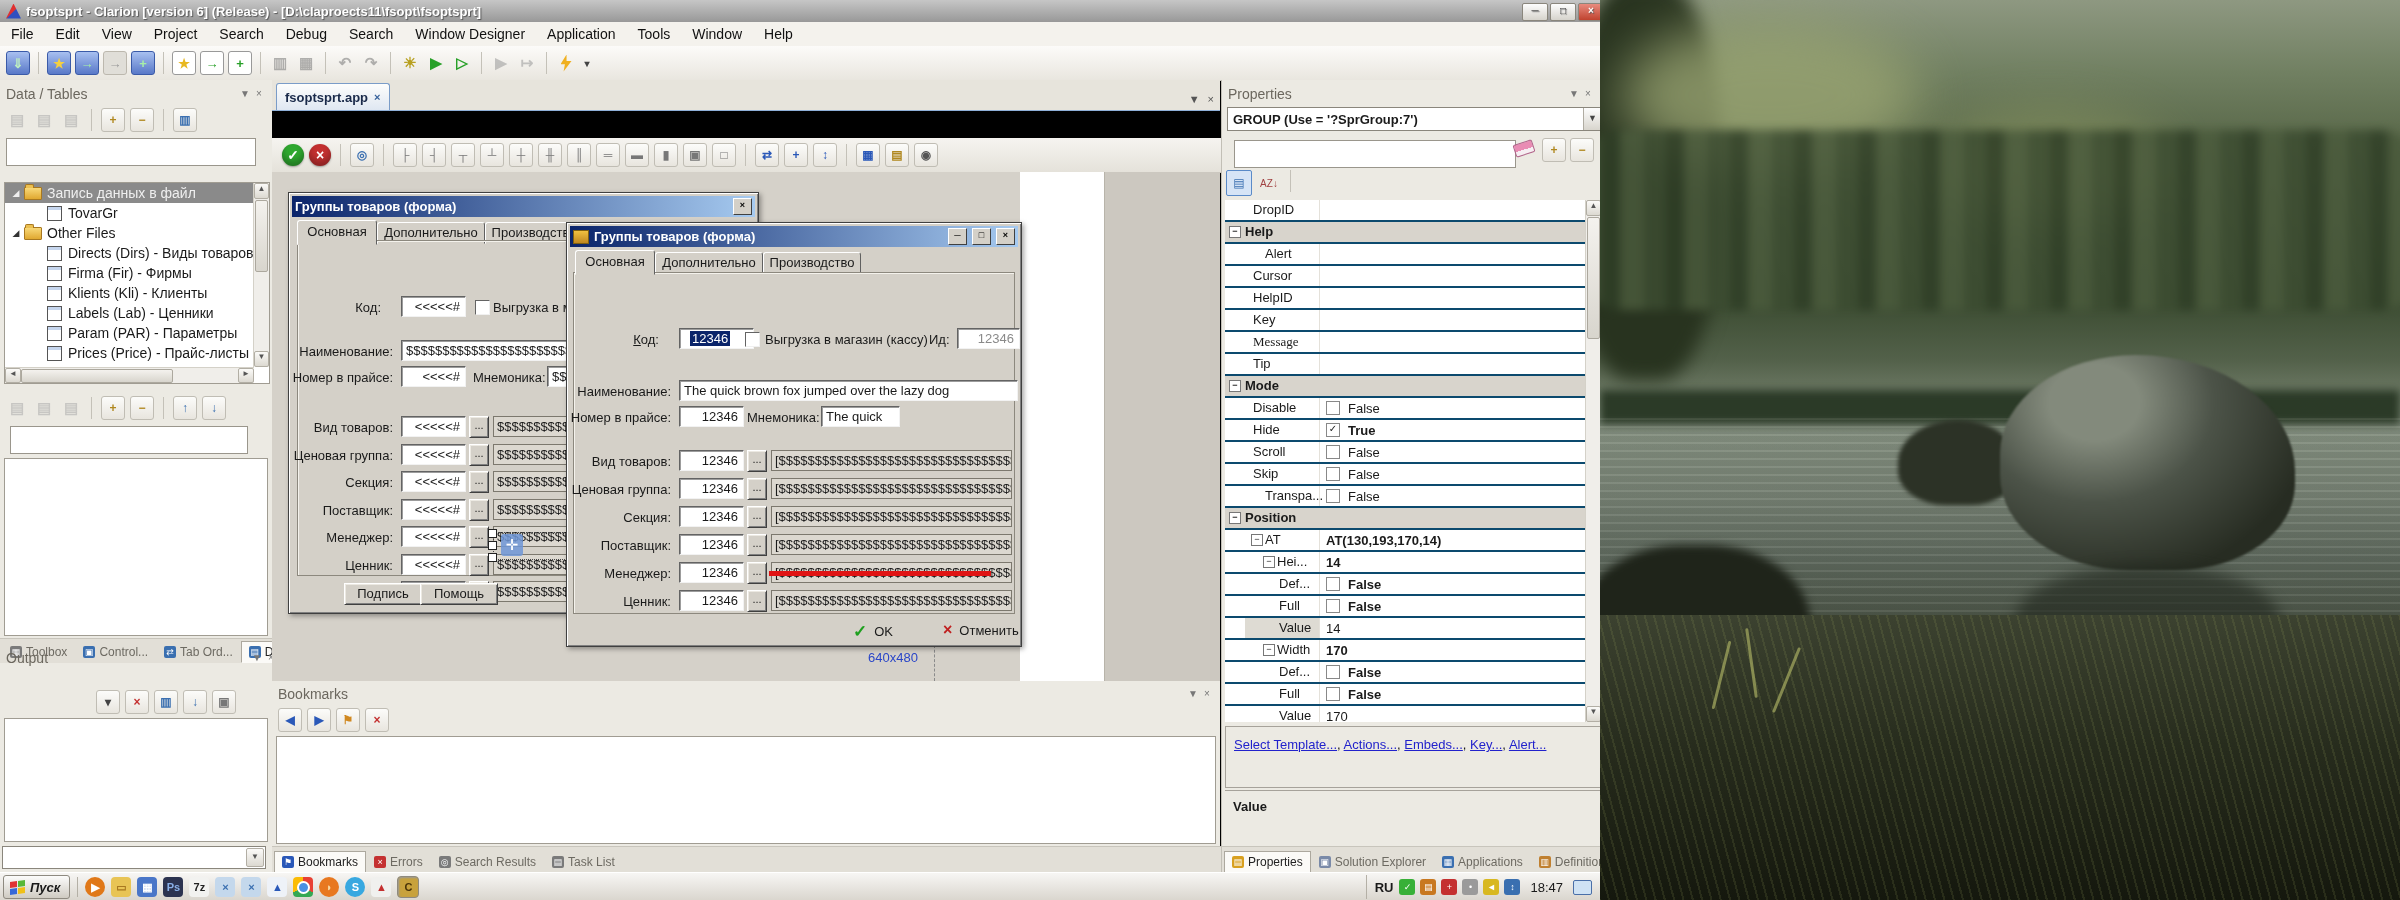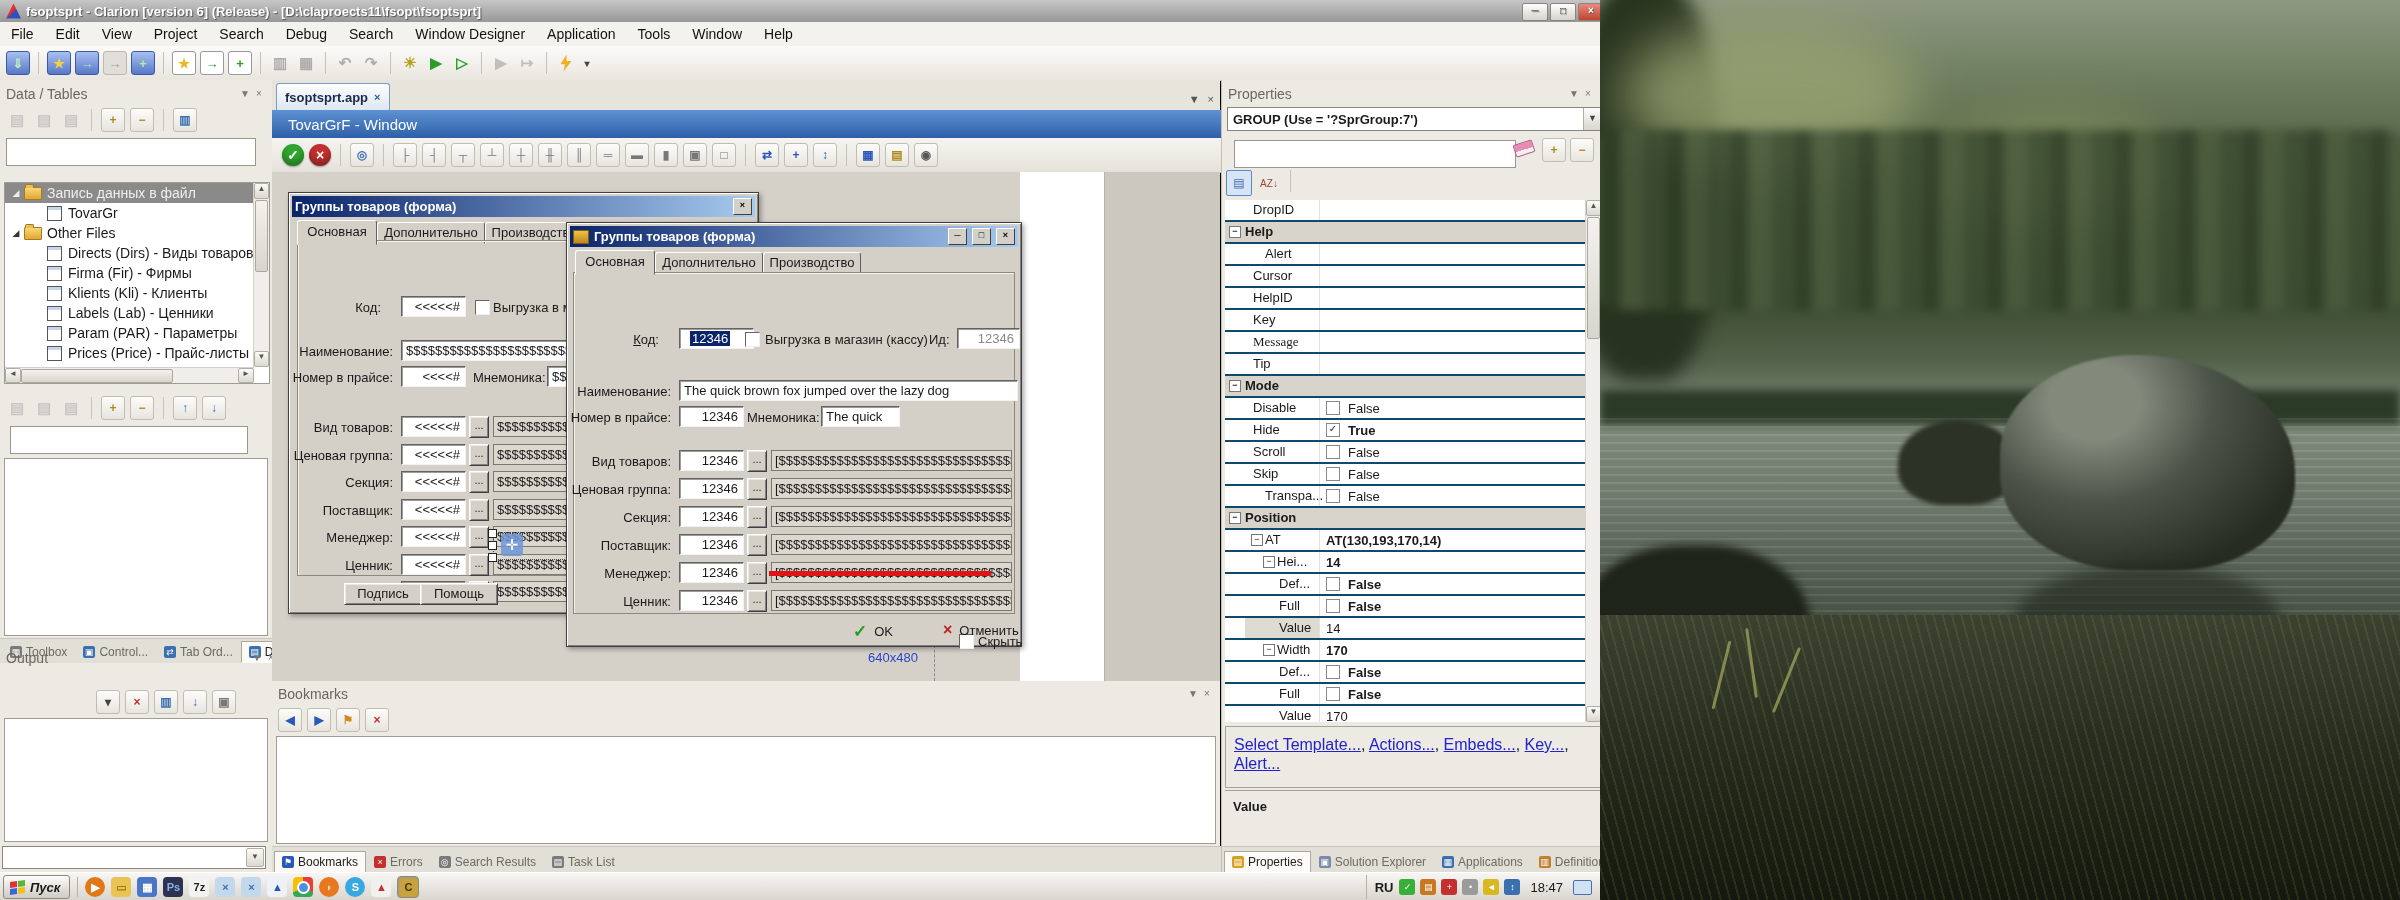--- a/index.html
+++ b/index.html
@@ -122,21 +122,21 @@
   .prow .gut{position:absolute;left:0;top:0;width:20px;height:20px;background:#fff;}
   .prow.cat{background:#d8d4cc;font-weight:bold;}
   .prow.cat .gut{background:#d8d4cc;}
   .pexp{position:absolute;top:4px;width:10px;height:10px;background:#fff;border:1px solid #777;
         font-size:9px;line-height:8px;text-align:center;z-index:2;}
   .plab{position:absolute;top:2px;white-space:nowrap;}
   .pvalc{position:absolute;left:94px;right:0;top:0;height:20px;border-left:1px solid #e4e1da;
          padding-left:6px;display:flex;align-items:center;gap:8px;white-space:nowrap;overflow:hidden;}
   .plshade{position:absolute;left:20px;top:0;width:74px;height:20px;background:#dedbd3;}
   .pcb{width:12px;height:12px;background:#fff;border:1px solid #888;font-size:10px;line-height:10px;text-align:center;flex:0 0 auto;}
-  .plinks{position:absolute;border:1px solid #a6a29a;background:#eceae3;padding:8px 8px;font-size:16px;line-height:19px;}
+  .plinks{position:absolute;border:1px solid #a6a29a;background:#eceae3;padding:8px 8px;font-size:13px;line-height:19px;}
   .plink{color:#2222cc;text-decoration:underline;}
   .pvalbox{position:absolute;border-top:1px solid #a6a29a;background:#eceae3;padding:8px;font-weight:bold;}
   
   .taskbar{left:0;top:872px;width:1600px;height:28px;background:linear-gradient(#f7f6f4,#d9d5cd);
            border-top:1px solid #fff;display:flex;align-items:center;}
   .startbtn{margin:2px 3px;height:22px;display:flex;align-items:center;gap:5px;padding:0 9px 0 6px;
             background:linear-gradient(#fcfcfb,#cfcbc2);border:1px solid #8e8a80;border-radius:3px;
             font-weight:bold;font-style:italic;font-size:13px;}
   .flag{width:15px;height:13px;display:grid;grid-template-columns:1fr 1fr;grid-template-rows:1fr 1fr;gap:1px;transform:skewY(-8deg);}
   .flag i:nth-child(1){background:#e03434;}.flag i:nth-child(2){background:#58b838;}
@@ -367,23 +367,20 @@
   <div class="abs doctabs">
     <div class="doctab">
       <span>fsoptsprt.app</span>
       <span class="x">×</span>
     </div>
     <div class="docbtns">
       <span>▼</span>
       <span>×</span>
     </div>
   </div>
-  <div class="abs dtitle">
-    <span>TovarGrF - Window</span>
-  </div>
   <div class="abs dtools" id="designer-toolbar">
       <div class="tbi round" style="background: rgb(47, 168, 47); color: rgb(255, 255, 255);">✓</div>
       <div class="tbi round" style="background: rgb(196, 48, 48); color: rgb(255, 255, 255);">×</div>
       <div class="tsep"></div>
       <div class="tbi box" style="color: rgb(58, 111, 176);">◎</div>
       <div class="tsep"></div>
       <div class="tbi box" style="color: rgb(119, 119, 119);">├</div>
       <div class="tbi box" style="color: rgb(119, 119, 119);">┤</div>
       <div class="tbi box" style="color: rgb(119, 119, 119);">┬</div>
       <div class="tbi box" style="color: rgb(119, 119, 119);">┴</div>
@@ -558,24 +555,20 @@
             <span class="fdisp">[$$$$$$$$$$$$$$$$$$$$$$$$$$$$$$$$$$$$$$]</span>
           </div>
           <div class="frow" style="top: 322px;">
             <span class="flabel">Ценник:</span>
             <span class="fval sunk">12346</span>
             <span class="fdots outb">...</span>
             <span class="fdisp">[$$$$$$$$$$$$$$$$$$$$$$$$$$$$$$$$$$$$$$]</span>
           </div>
         </div>
       <div class="abs" style="left:202px;top:348px;width:222px;height:5px;background:#e01414;z-index:6;"></div>
-      <div class="frow" style="top:364px;">
-        <span class="cb abs" style="left:392px;top:2px;"></span>
-        <span class="abs" style="left:411px;top:2px;">Скрыть</span>
-      </div>
       <div class="flatbtn" style="left:286px;top:398px;">
         <span style="color:#1fa01f;font-size:17px;font-weight:bold;">✓</span>
         <span>OK</span>
       </div>
       <div class="flatbtn" style="left:376px;top:398px;">
         <span style="color:#c02020;font-size:16px;font-weight:bold;">×</span>
         <span>Отменить</span>
       </div>
     </div>
 

